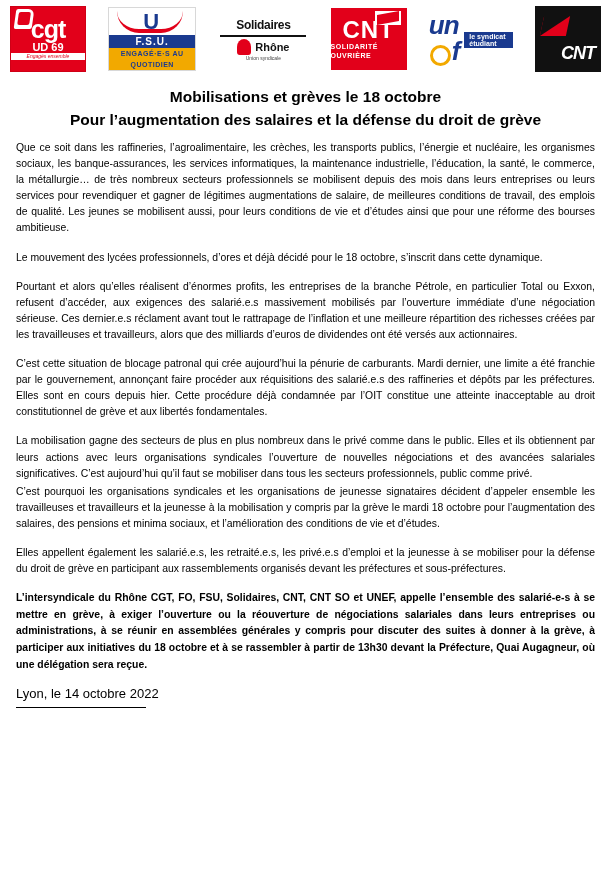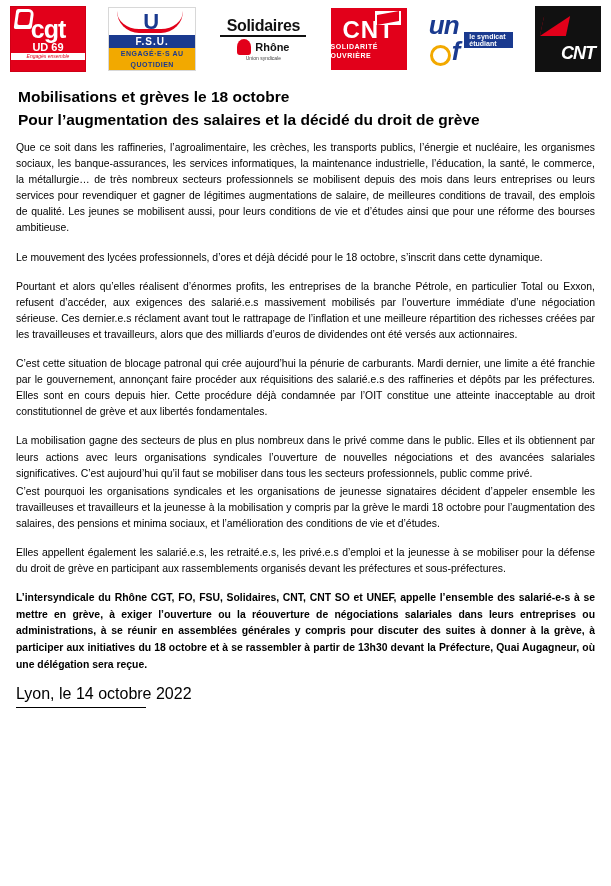--- a/index.html
+++ b/index.html
@@ -170,21 +170,21 @@
 
   
   .logo-sol {
     width: 90px;
     height: 62px;
     flex-direction: column;
     justify-content: center;
   }
   .sol-title {
     font-weight: bold;
-    font-size: 16px;
+    font-size: 12px;
     line-height: 17px;
     color: #111111;
     letter-spacing: -0.3px;
   }
   .sol-rhone {
     font-weight: bold;
     font-size: 11px;
     line-height: 14px;
     color: #111111;
   }
@@ -318,20 +318,21 @@
     left: 0;
     top: 0;
     width: 0;
     height: 0;
     border-left: 26px solid #111111;
     border-bottom: 20px solid transparent;
   }
 
   
   .titles {
+    text-align: center;
     padding: 4px 18px 2px 18px;
   }
   .title-1 {
     font-size: 15.5px;
     font-weight: bold;
     line-height: 21px;
     margin: 6px 0 2px 0;
   }
   .title-2 {
     font-size: 15.5px;
@@ -353,21 +354,21 @@
   .body-text p.tight {
     margin-bottom: 2px;
   }
   .body-text p.bold {
     font-weight: bold;
     line-height: 16.6px;
   }
 
   .footer {
     padding: 0 16px;
-    font-size: 16px;
+    font-size: 13px;
     line-height: 15px;
   }
   .footer-rule {
     margin: 6px 16px 0 16px;
     border-bottom: 1px solid #000000;
     width: 130px;
   }
 </style>
 </head>
 <body>
@@ -420,21 +421,21 @@
       <div class="cntso-inner">
         <span class="cntso-flag"></span>
         <span class="cntso-text">CNT</span>
       </div>
     </div>
 
   </div>
 
   <div class="titles">
     <div class="title-1">Mobilisations et grèves le 18 octobre</div>
-    <div class="title-2">Pour l’augmentation des salaires et la décidé du droit de grève</div>
+    <div class="title-2">Pour l’augmentation des salaires et la défense du droit de grève</div>
   </div>
 
   <div class="body-text">
     <p>Que ce soit dans les raffineries, l’agroalimentaire, les crèches, les transports publics, l’énergie et  nucléaire, les organismes sociaux, les banque-assurances, les services informatiques, la  maintenance industrielle, l’éducation, la santé, le commerce, la métallurgie… de très  nombreux secteurs professionnels se mobilisent depuis des mois dans leurs entreprises ou leurs  services pour revendiquer et gagner de légitimes augmentations de salaire, de meilleures conditions  de travail, des emplois de qualité. Les jeunes se mobilisent aussi, pour leurs conditions de vie et  d’études ainsi que pour une réforme des bourses ambitieuse.</p>
     <p>Le mouvement des lycées professionnels, d’ores et déjà décidé pour le 18 octobre, s’inscrit dans   cette dynamique.</p>
     <p>Pourtant et alors qu’elles réalisent d’énormes profits, les entreprises de la branche Pétrole, en  particulier Total ou Exxon, refusent d’accéder, aux exigences des salarié.e.s massivement mobilisés   par l’ouverture immédiate d’une négociation sérieuse. Ces dernier.e.s réclament avant tout le   rattrapage de l’inflation et une meilleure répartition des richesses créées par les travailleuses et   travailleurs, alors que des milliards d’euros de dividendes ont été versés aux actionnaires.</p>
     <p>C’est cette situation de blocage patronal qui crée aujourd’hui la pénurie de carburants. Mardi  dernier, une limite a été franchie par le gouvernement, annonçant faire procéder aux réquisitions   des salarié.e.s des raffineries et dépôts par les préfectures. Elles sont en cours depuis hier. Cette  procédure déjà condamnée par l’OIT constitue une atteinte inacceptable au droit constitutionnel  de grève et aux libertés fondamentales.</p>
     <p class="tight">La mobilisation gagne des secteurs de plus en plus nombreux dans le privé comme dans le public.   Elles et ils obtiennent par leurs actions avec leurs organisations syndicales l’ouverture de nouvelles   négociations et des avancées salariales significatives. C’est aujourd’hui qu’il faut se mobiliser dans   tous les secteurs professionnels, public comme privé.</p>
     <p>C’est pourquoi les organisations syndicales et les organisations de jeunesse signataires décident   d’appeler ensemble les travailleuses et travailleurs et la jeunesse à la mobilisation y compris par la   grève le mardi 18 octobre pour l’augmentation des salaires, des pensions et minima sociaux, et  l’amélioration des conditions de vie et d’études.</p>
     <p>Elles appellent également les salarié.e.s, les retraité.e.s, les privé.e.s d’emploi et la jeunesse à se  mobiliser pour la défense du droit de grève en participant aux rassemblements organisés devant les   préfectures et sous-préfectures.</p>

